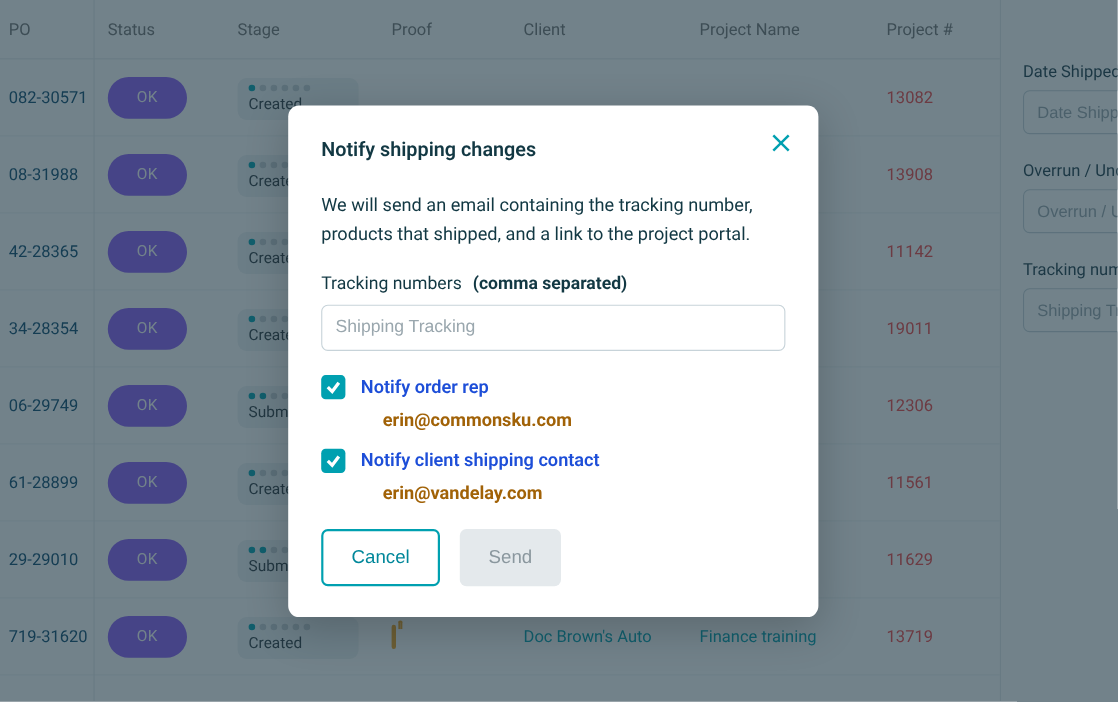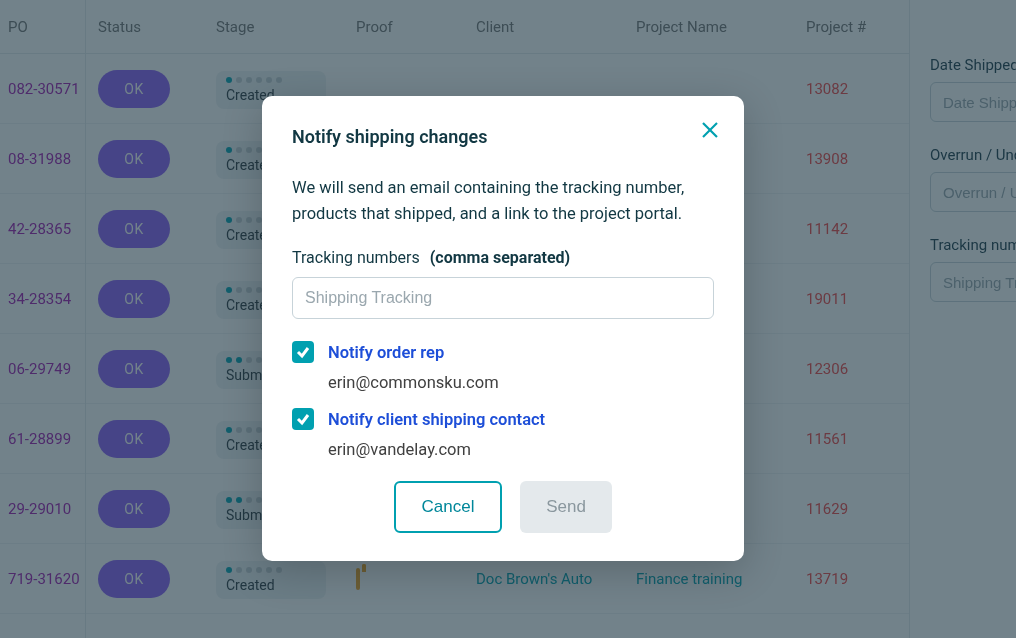--- a/index.html
+++ b/index.html
@@ -21,21 +21,21 @@
   .col-status { width: 118px; }
   .col-stage  { width: 140px; }
   .col-proof  { width: 120px; }
   .col-client { width: 160px; }
   .col-pname  { width: 170px; }
   .col-pnum   { width: 100px; text-align: left; }
 
   .tbody { }
   .row { display: flex; height: 70px; align-items: center; border-bottom: 1px solid #eef2f4; }
   .row .cell { font-size: 15px; }
-  .po-link { color: #a21caf; }
+  .po-link { color: #0c4a6e; }
   .pnum-link { color: #ef4444; }
   .client-link, .pname-link { color: #00a0b0; }
   .ok-pill { display: inline-flex; align-items: center; justify-content: center; width: 72px; height: 38px; background: #8b5cf6; color: #fff; border-radius: 20px; font-size: 14px; letter-spacing: .5px; }
   .stage-wrap { display: inline-flex; flex-direction: column; align-items: flex-start; gap: 4px; background: #edf1f3; border-radius: 8px; padding: 6px 10px; min-width: 110px; }
   .dots { display: flex; gap: 4px; }
   .dot { width: 6px; height: 6px; border-radius: 50%; background: #c3ccd1; }
   .dot.on { background: #00a0b0; }
   .stage-text { font-size: 14px; color: #2d3b42; }
   .proof-box { width: 28px; height: 24px; border: 2px solid #f0a020; border-radius: 4px; position: relative; }
   .proof-box::before { content: ""; position: absolute; top: -6px; left: 4px; right: 4px; height: 6px; border: 2px solid #f0a020; border-bottom: none; border-radius: 4px 4px 0 0; }
@@ -54,22 +54,22 @@
   .modal-text { font-size: 16.5px; line-height: 1.55; color: #123843; margin-bottom: 22px; }
   .field-label { font-size: 16px; color: #123843; margin-bottom: 10px; }
   .field-label .hint { font-weight: 700; margin-left: 6px; }
   .text-input { width: 100%; height: 42px; border: 1px solid #c7d3d9; border-radius: 6px; padding: 0 12px; font-size: 16px; color: #333; margin-bottom: 20px; }
   .text-input::placeholder { color: #9aa7ae; }
   .check-row { display: flex; align-items: flex-start; gap: 14px; margin-bottom: 6px; }
   .check-block { margin-bottom: 14px; }
   .checkbox { width: 22px; height: 22px; border-radius: 4px; background: #00a0b0; display: flex; align-items: center; justify-content: center; flex-shrink: 0; margin-top: 2px; cursor: pointer; }
   .checkbox svg { stroke: #fff; stroke-width: 3; fill: none; }
   .check-text { font-size: 16.5px; font-weight: 600; color: #1d4ed8; line-height: 1.7; }
-  .check-sub { font-size: 16.5px; font-weight: 400; color: #404040; margin-left: 36px; }
-  .actions { display: flex; justify-content: center; gap: 18px; margin-top: 22px; }
+  .check-sub { font-size: 16.5px; font-weight: 700; color: #a16207; margin-left: 56px; }
+  .actions { display: flex; justify-content: flex-start; gap: 18px; margin-top: 22px; }
   .btn { height: 52px; border-radius: 6px; font-size: 17px; display: inline-flex; align-items: center; justify-content: center; cursor: pointer; }
   .btn-cancel { width: 108px; border: 2px solid #00a0b0; color: #00879a; background: #fff; font-weight: 500; }
   .btn-send { width: 92px; border: none; background: #e4e9ec; color: #8a979e; font-weight: 500; cursor: default; }
 </style>
 </head>
 <body>
 
 <div class="bg">
   <div class="table-area">
     <div class="vline"></div>

